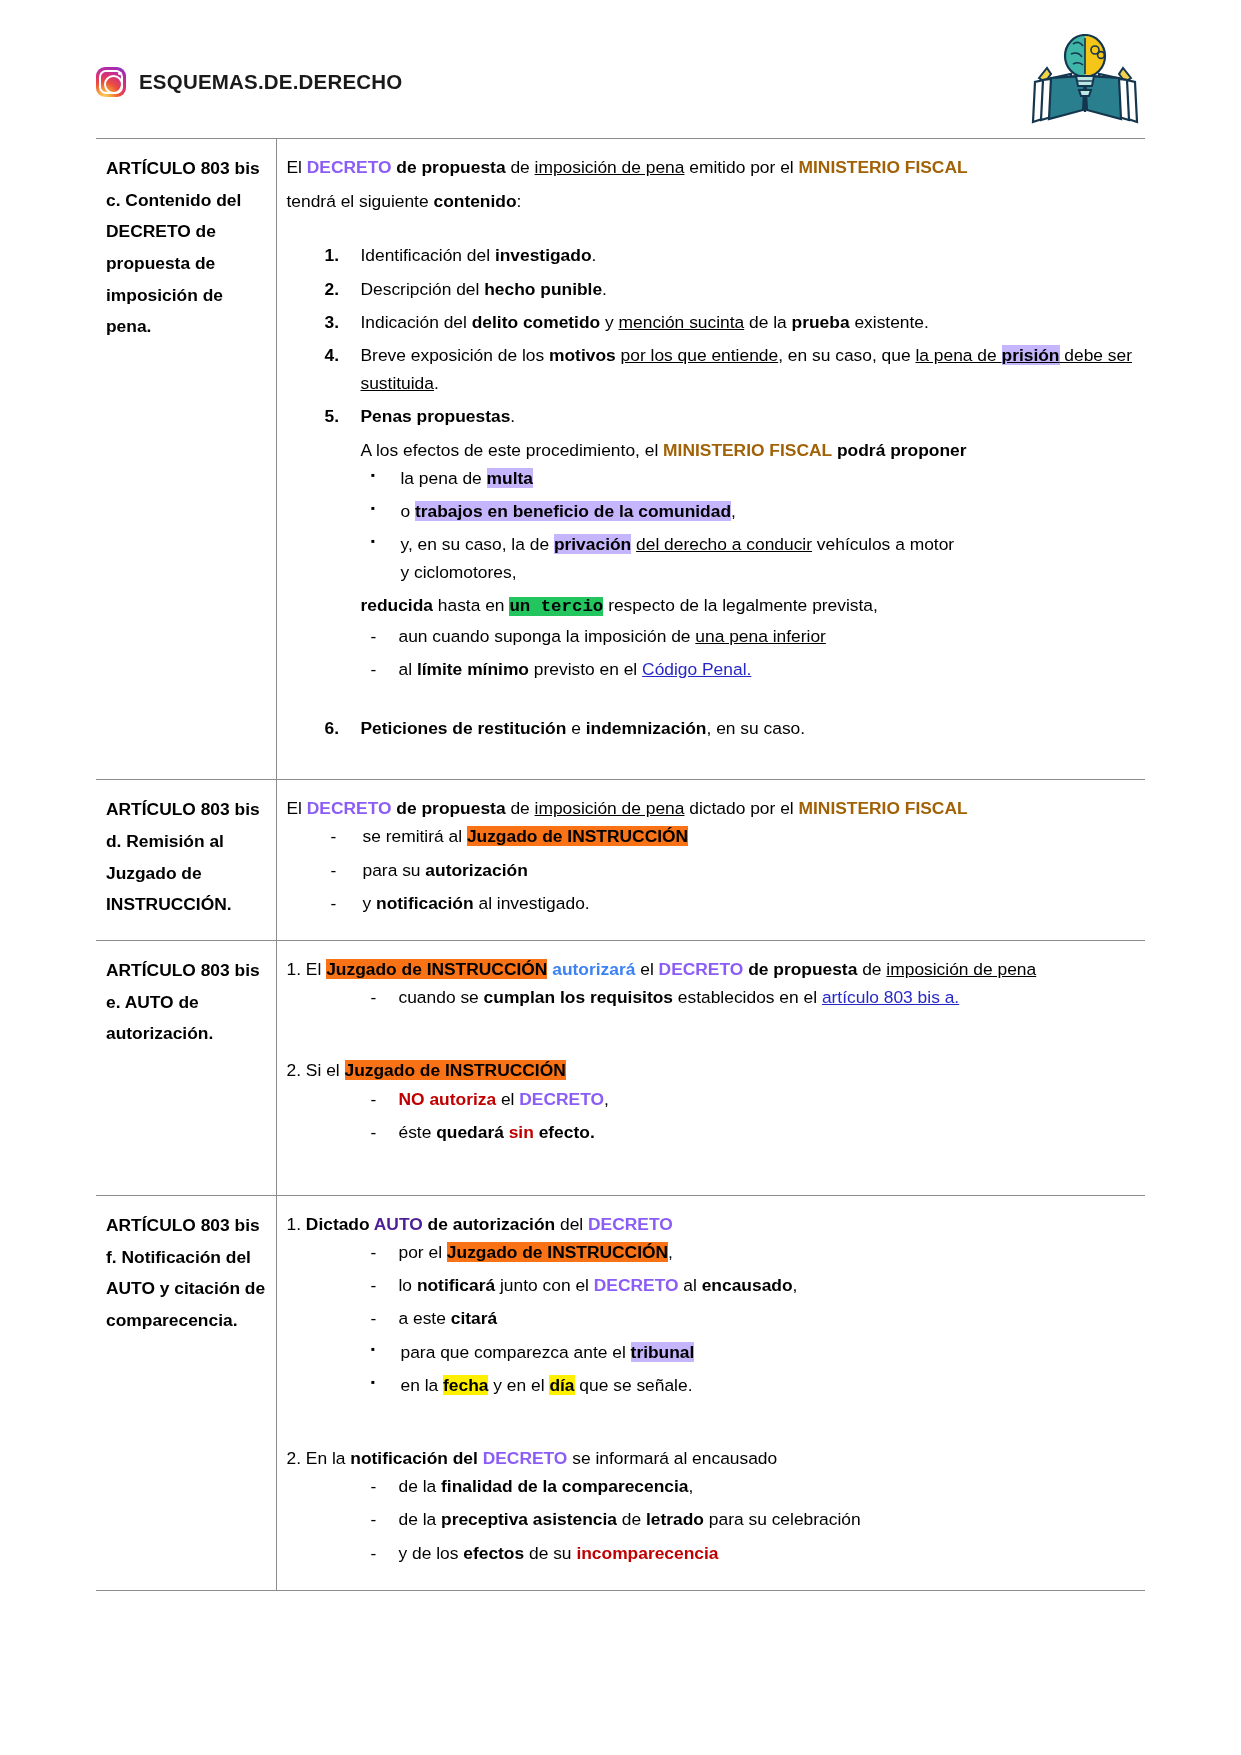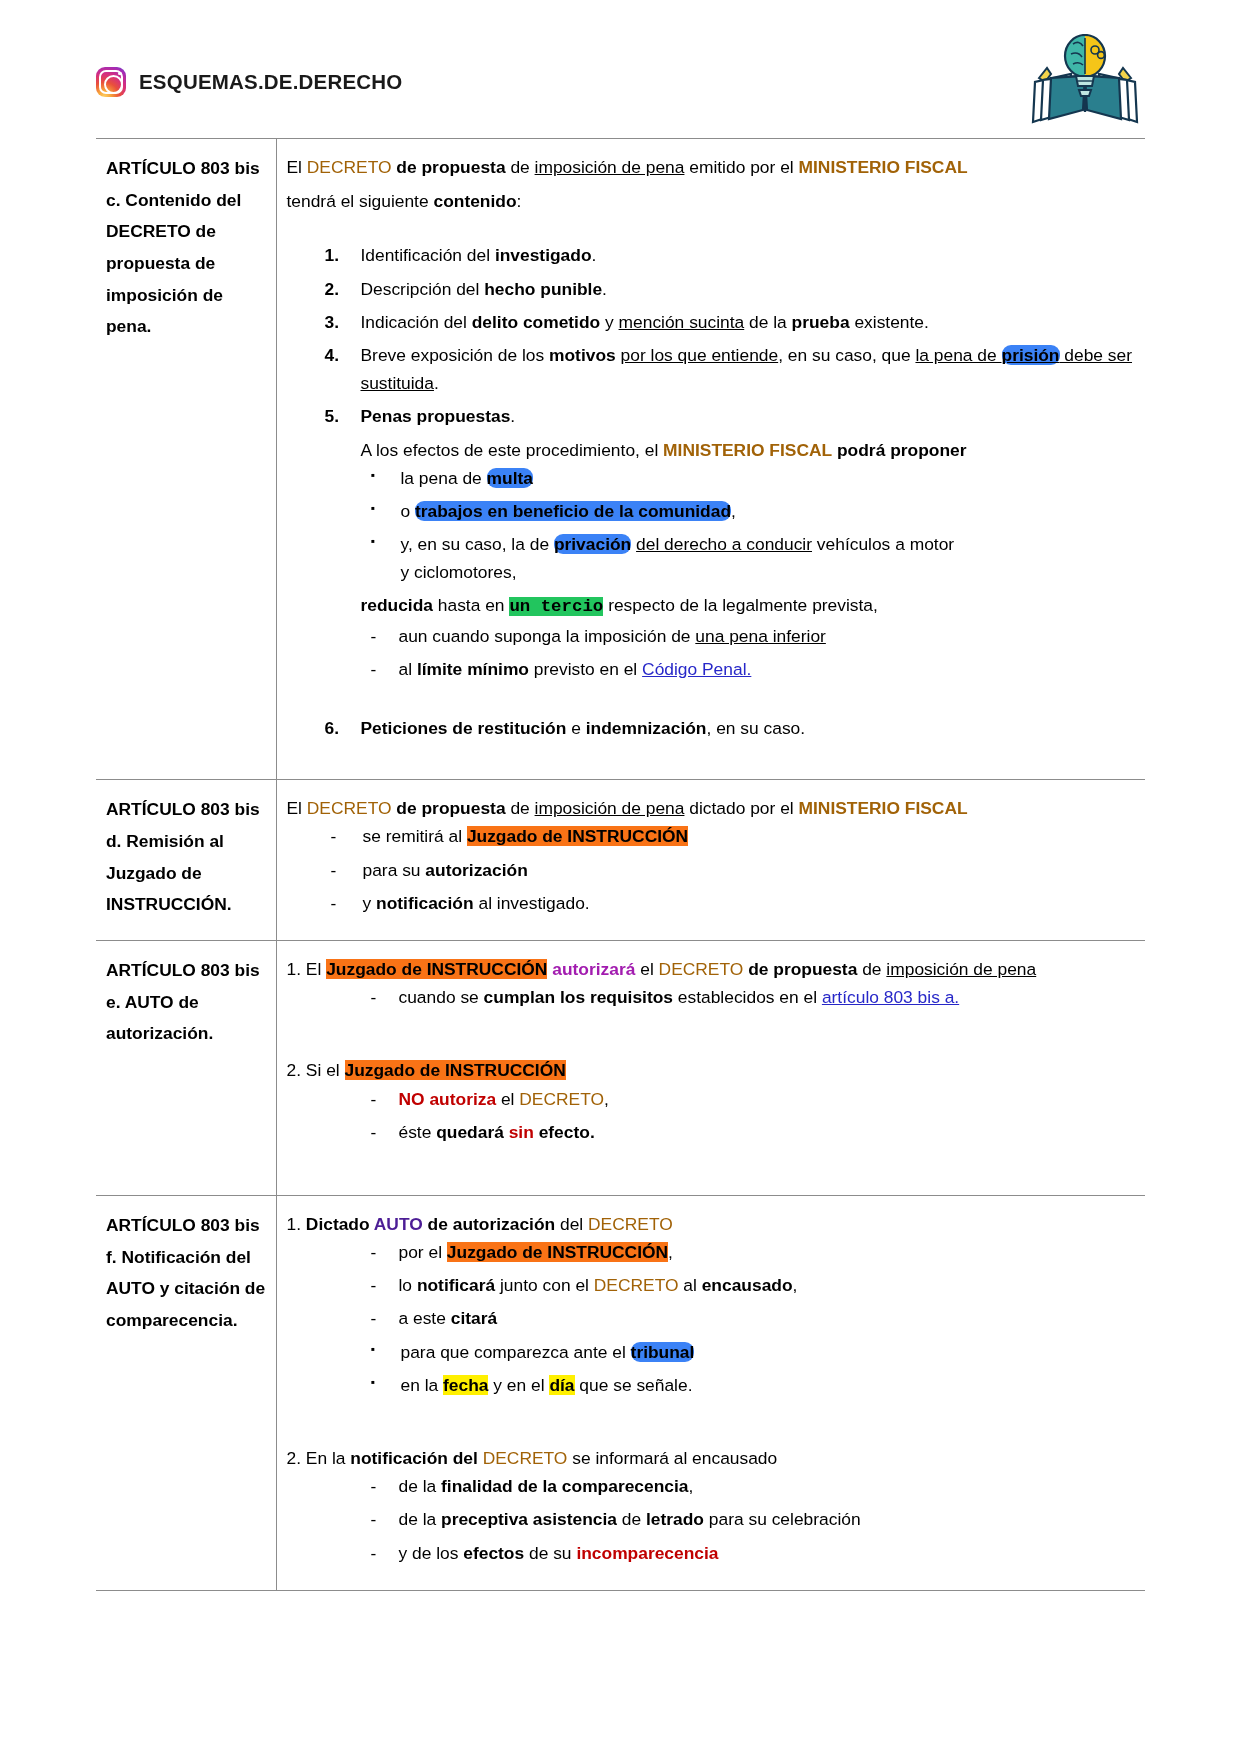--- a/index.html
+++ b/index.html
@@ -148,27 +148,27 @@
   }
   li.dash2 > .marker {
     position: absolute;
     left: 44px;
   }
   .indent-2 { padding-left: 74px; }
 
   
   b, .b { font-weight: bold; }
   .u  { text-decoration: underline; }
-  .decreto { color: #a16207; font-weight: normal; }
+  .decreto { color: #8b5cf6; font-weight: bold; }
   .fiscal  { color: #a16207; font-weight: bold; }
   .auto    { color: #4c1d95; font-weight: bold; }
-  .green   { color: #a21caf; font-weight: bold; }
+  .green   { color: #3b82f6; font-weight: bold; }
   .red     { color: #c00000; font-weight: bold; }
   .link    { color: #2727c8; text-decoration: underline; }
-  .hl-cyan  { background: #3b82f6; border-radius: 9px; }
+  .hl-cyan  { background: #c4b5fd; }
   .hl-teal  { background: #f97316; margin-top: 12px; }
   .hl-green { background: #22c55e; font-family: Liberation Mono, monospace; }
   .hl-yellow{ background: #fff000; }
 
   .footer-num {
     text-align: center;
     font-size: 17.4px;
     margin-top: 14px;
     color: #000;
   }

